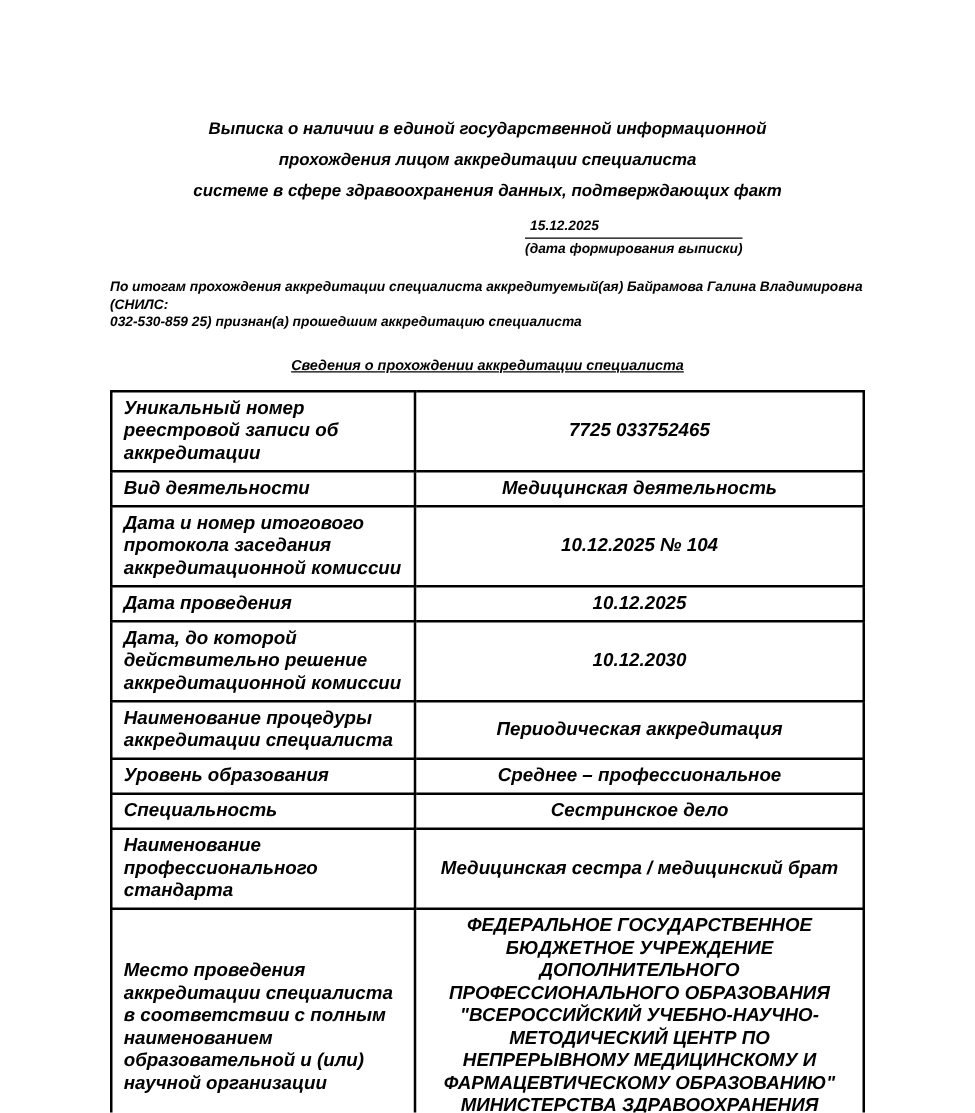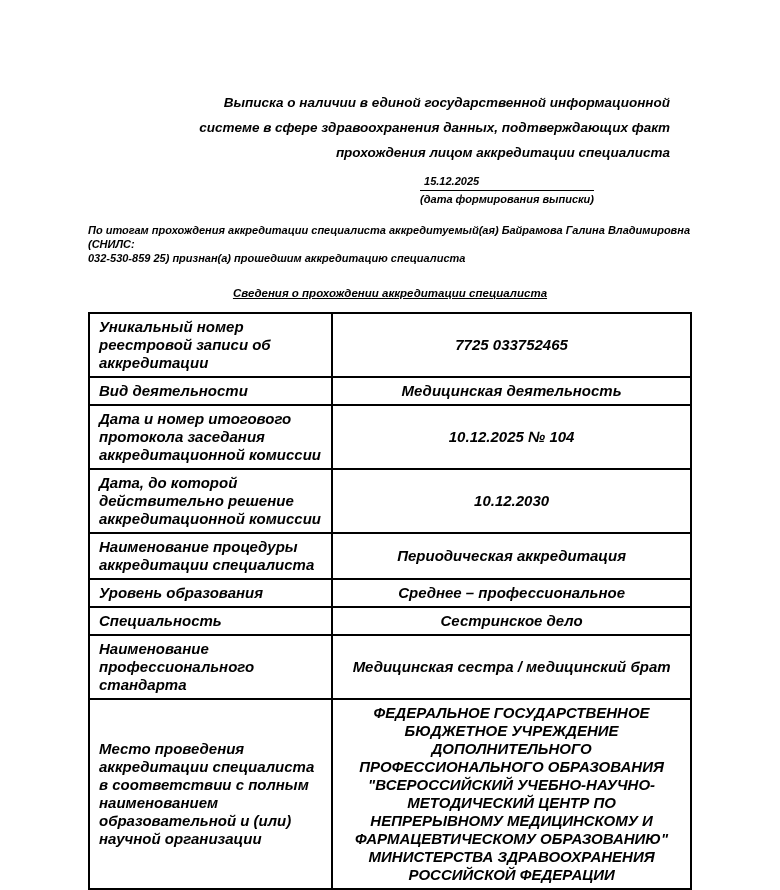--- a/index.html
+++ b/index.html
@@ -17,21 +17,21 @@
     font-style: italic;
   }
   .page {
     box-sizing: border-box;
     width: 780px;
     height: 890px;
     padding: 90px 88px 0 88px;
     background: #ffffff;
   }
   .doc-title {
-    text-align: right;
+    text-align: center;
     font-size: 13.5px;
     line-height: 25px;
     margin: 0 auto 10px auto;
     max-width: 560px;
   }
   .date-block {
     width: fit-content;
     margin: 6px 98px 0 auto;
     text-align: center;
     font-size: 11px;
@@ -78,22 +78,22 @@
   td.cell-label { width: 40.4%; }
   td.cell-value { width: 59.6%; text-align: center; }
 </style>
 </head>
 <body>
 
 <div class="page">
 
   <div class="doc-title">
     <div>Выписка о наличии в единой государственной информационной</div>
+    <div>прохождения лицом аккредитации специалиста</div>
     <div>системе в сфере здравоохранения данных, подтверждающих факт</div>
-    <div>прохождения лицом аккредитации специалиста</div>
   </div>
 
   <div class="date-block">
     <span class="date-value">15.12.2025</span>
     <span class="date-caption">(дата формирования выписки)</span>
   </div>
 
   <div class="statement">
     <div>По итогам прохождения аккредитации специалиста аккредитуемый(ая) Байрамова Галина Владимировна (СНИЛС:</div>
     <div>032-530-859 25) признан(а) прошедшим аккредитацию специалиста</div>
@@ -108,20 +108,24 @@
         <td class="cell-label">Уникальный номер реестровой записи об аккредитации</td>
         <td class="cell-value">7725 033752465</td>
       </tr>
       <tr>
         <td class="cell-label">Вид деятельности</td>
         <td class="cell-value">Медицинская деятельность</td>
       </tr>
       <tr>
         <td class="cell-label">Дата и номер итогового протокола заседания аккредитационной комиссии</td>
         <td class="cell-value">10.12.2025 № 104</td>
+      </tr>
+      <tr>
+        <td class="cell-label">Дата проведения</td>
+        <td class="cell-value">10.12.2025</td>
       </tr>
       <tr>
         <td class="cell-label">Дата, до которой действительно решение аккредитационной комиссии</td>
         <td class="cell-value">10.12.2030</td>
       </tr>
       <tr>
         <td class="cell-label">Наименование процедуры аккредитации специалиста</td>
         <td class="cell-value">Периодическая аккредитация</td>
       </tr>
       <tr>

